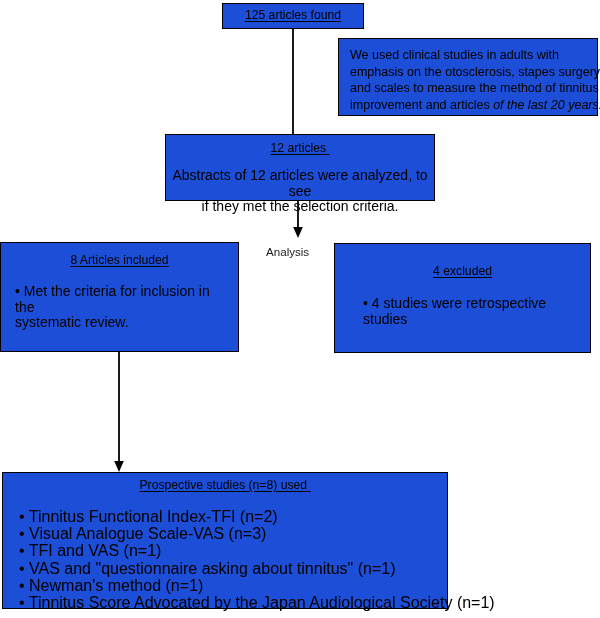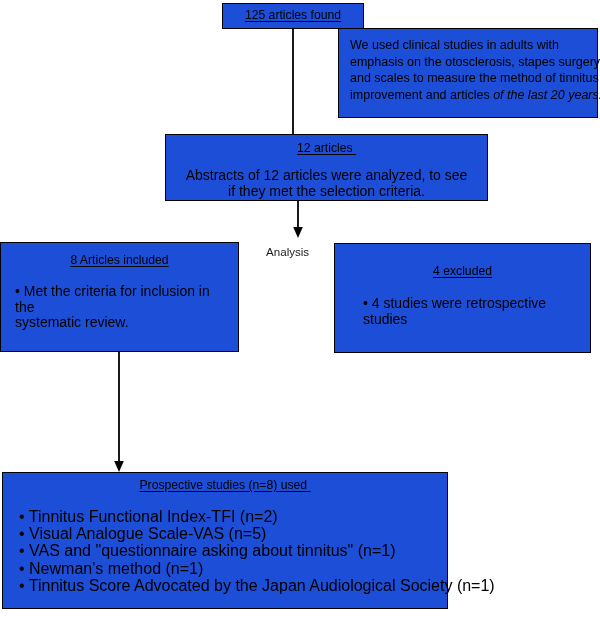--- a/index.html
+++ b/index.html
@@ -67,22 +67,22 @@
     position: absolute;
     left: 0;
     top: 0;
     width: 600px;
     height: 618px;
     pointer-events: none;
   }
 
   
   #box-found      { left: 222px; top: 3px;   width: 142px; height: 26px; }
-  #box-note       { left: 338px; top: 28px;  width: 260px; height: 90px; }
-  #box-twelve     { left: 165px; top: 134px; width: 323px; height: 67px; }
+  #box-note       { left: 338px; top: 38px;  width: 260px; height: 78px; }
+  #box-twelve     { left: 165px; top: 134px; width: 270px; height: 67px; }
   #box-included   { left: 0px;   top: 242px; width: 239px; height: 110px; }
   #box-excluded   { left: 334px; top: 243px; width: 257px; height: 110px; }
   #box-prospect   { left: 2px;   top: 472px; width: 446px; height: 137px; }
 
   #box-found .box-title      { margin-top: 4px; }
   #box-twelve .box-title     { margin-top: 6px; }
   #box-twelve .box-body      { margin-top: 12px; }
   #box-included .box-title   { margin-top: 10px; }
   #box-included .box-body    { margin-top: 16px; padding-left: 14px; padding-right: 10px; }
   #box-excluded .box-title   { margin-top: 20px; }
@@ -144,20 +144,21 @@
     <div class="box-title">4 excluded</div>
     <div class="box-body">
       <div>• 4 studies were retrospective studies</div>
     </div>
   </div>
 
   <div class="box" id="box-prospect">
     <div class="box-title">Prospective studies (n=8) used </div>
     <div class="bullets">
       <div class="bullet-line">• Tinnitus Functional Index-TFI (n=2)</div>
-      <div class="bullet-line">• Visual Analogue Scale-VAS (n=5)</div>
+      <div class="bullet-line">• Visual Analogue Scale-VAS (n=3)</div>
+      <div class="bullet-line">• TFI and VAS (n=1)</div>
       <div class="bullet-line">• VAS and "questionnaire asking about tinnitus" (n=1)</div>
       <div class="bullet-line">• Newman's method (n=1)</div>
       <div class="bullet-line">• Tinnitus Score Advocated by the Japan Audiological Society (n=1)</div>
     </div>
   </div>
 
 </div>
 
 </body></html>

